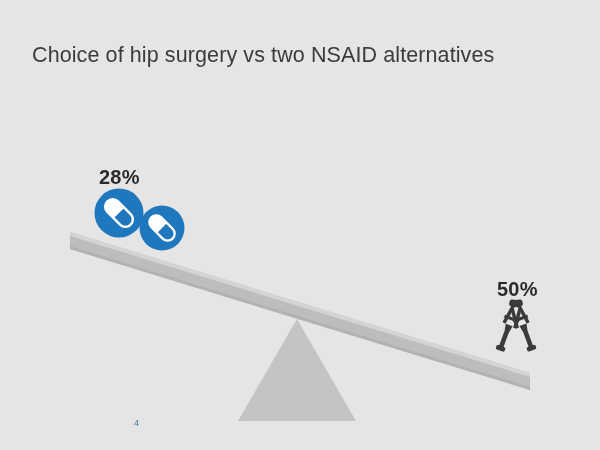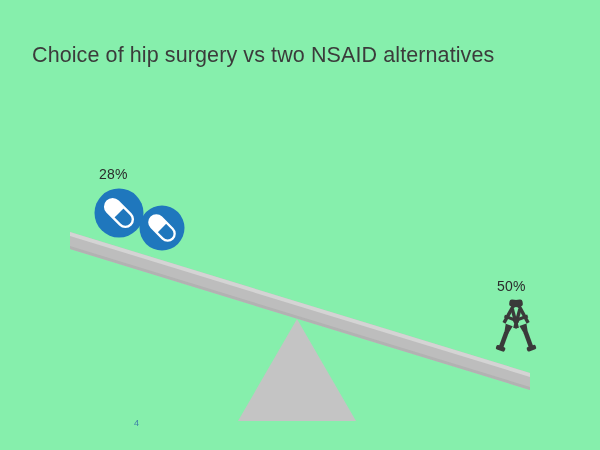--- a/index.html
+++ b/index.html
@@ -9,21 +9,21 @@
     background: #ffffff;
   }
   body {
     font-family: "Liberation Sans", sans-serif;
     -webkit-font-smoothing: antialiased;
   }
   #slide {
     position: relative;
     width: 600px;
     height: 450px;
-    background: #86efac;
+    background: #e5e5e5;
     overflow: hidden;
   }
   #slide-title {
     position: absolute;
     left: 32px;
     top: 42px;
     width: 540px;
     font-size: 21.5px;
     font-weight: 400;
     color: #3b3b3b;
@@ -33,22 +33,22 @@
   }
   #seesaw-figure {
     position: absolute;
     left: 0;
     top: 0;
     width: 600px;
     height: 450px;
   }
   .pct-label {
     position: absolute;
-    font-size: 14px;
-    font-weight: 400;
+    font-size: 20px;
+    font-weight: 700;
     color: #2b2b2b;
     letter-spacing: 0.2px;
     white-space: nowrap;
   }
   #pct-nsaid {
     left: 99px;
     top: 166px;
   }
   #pct-surgery {
     left: 497px;

